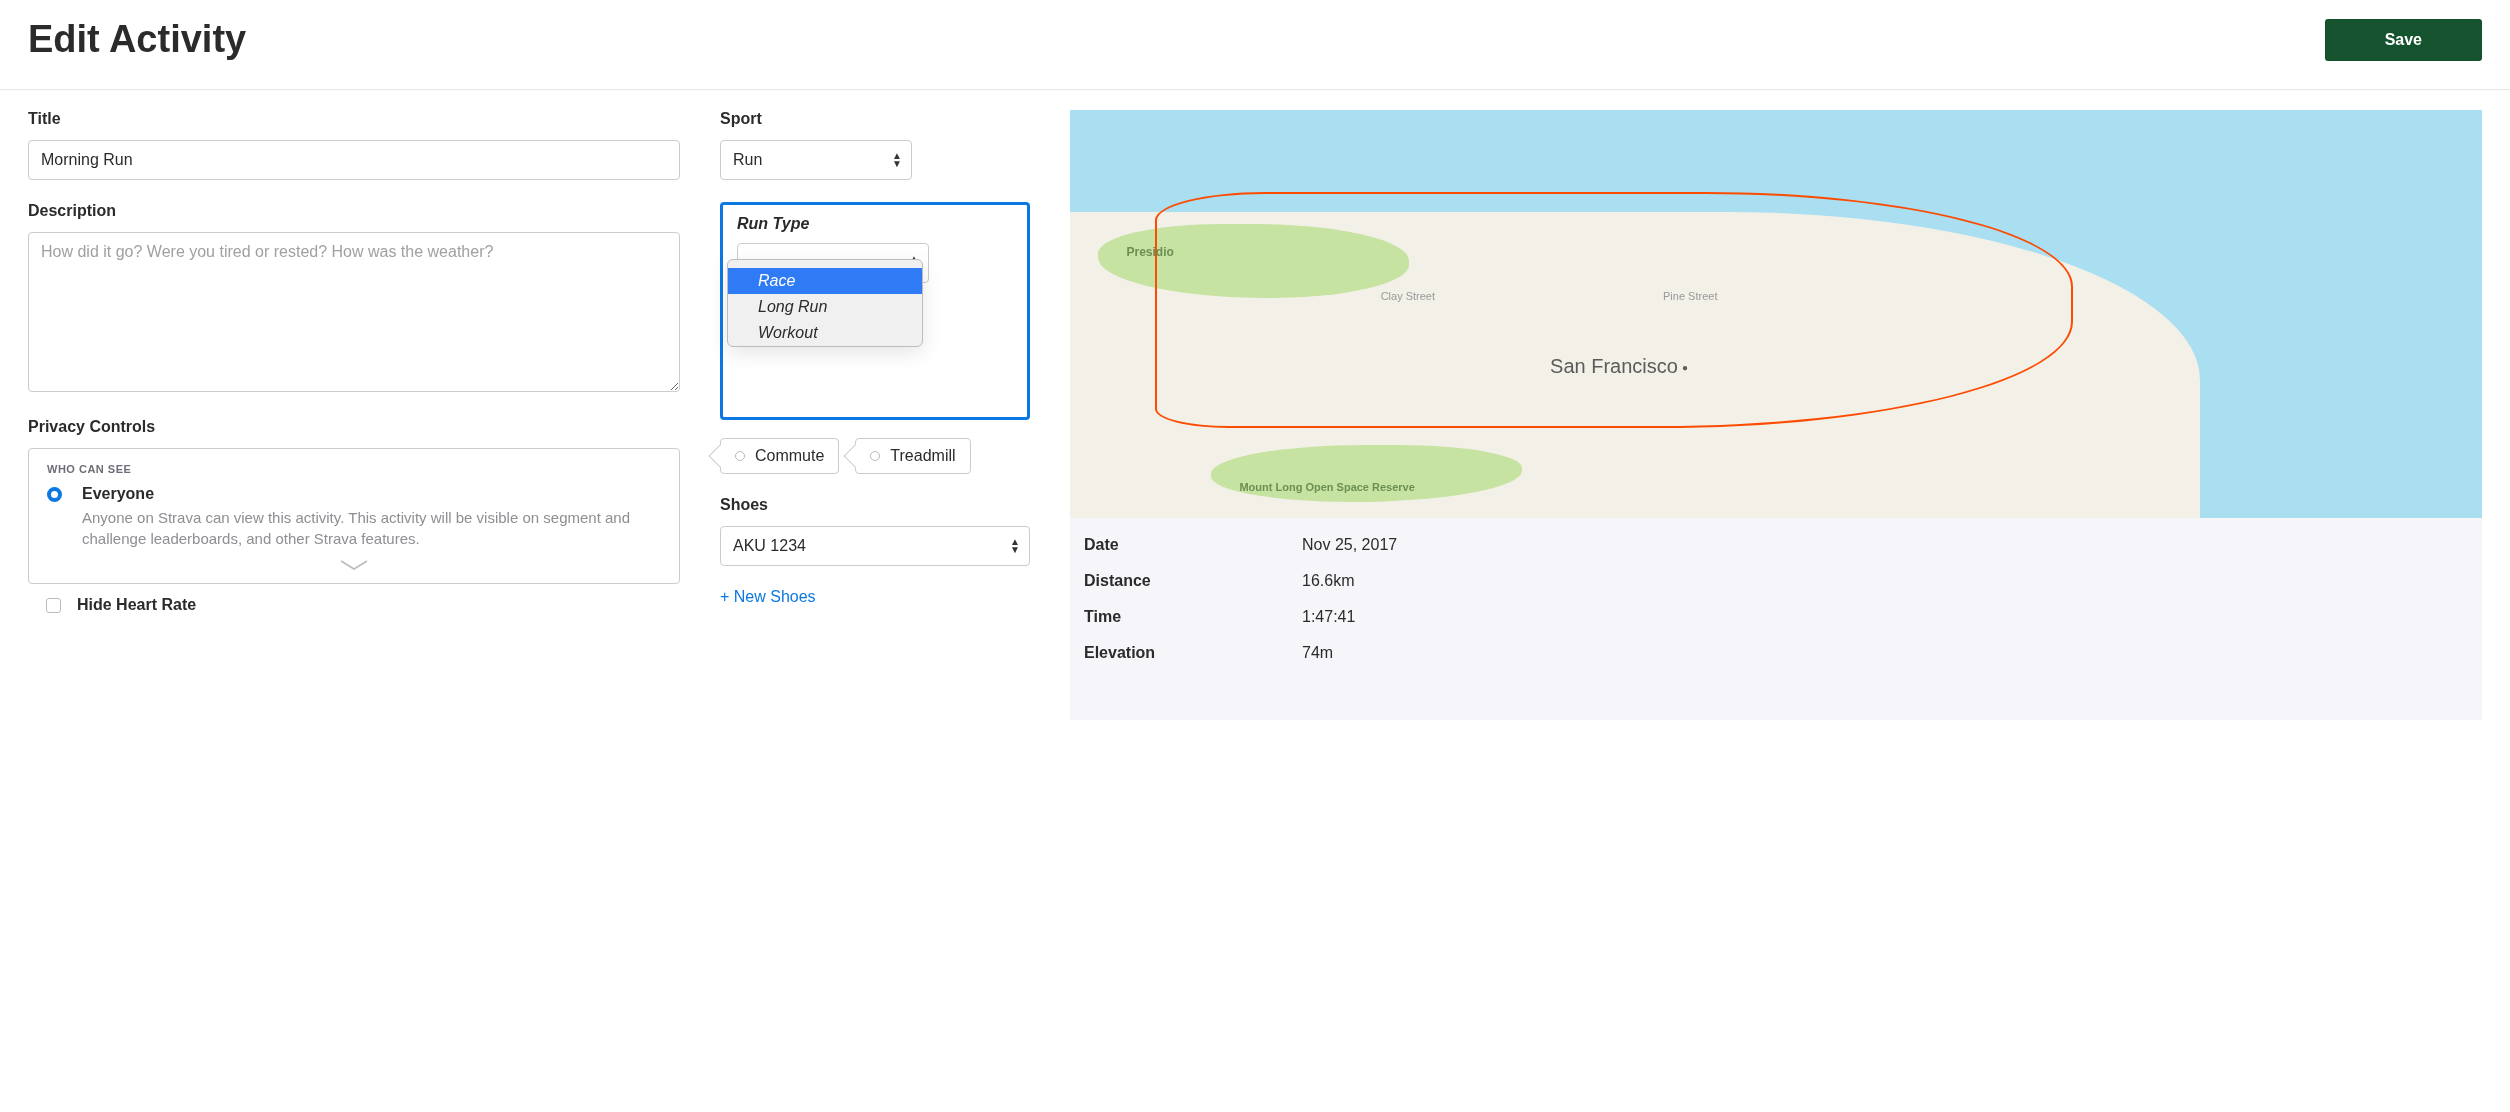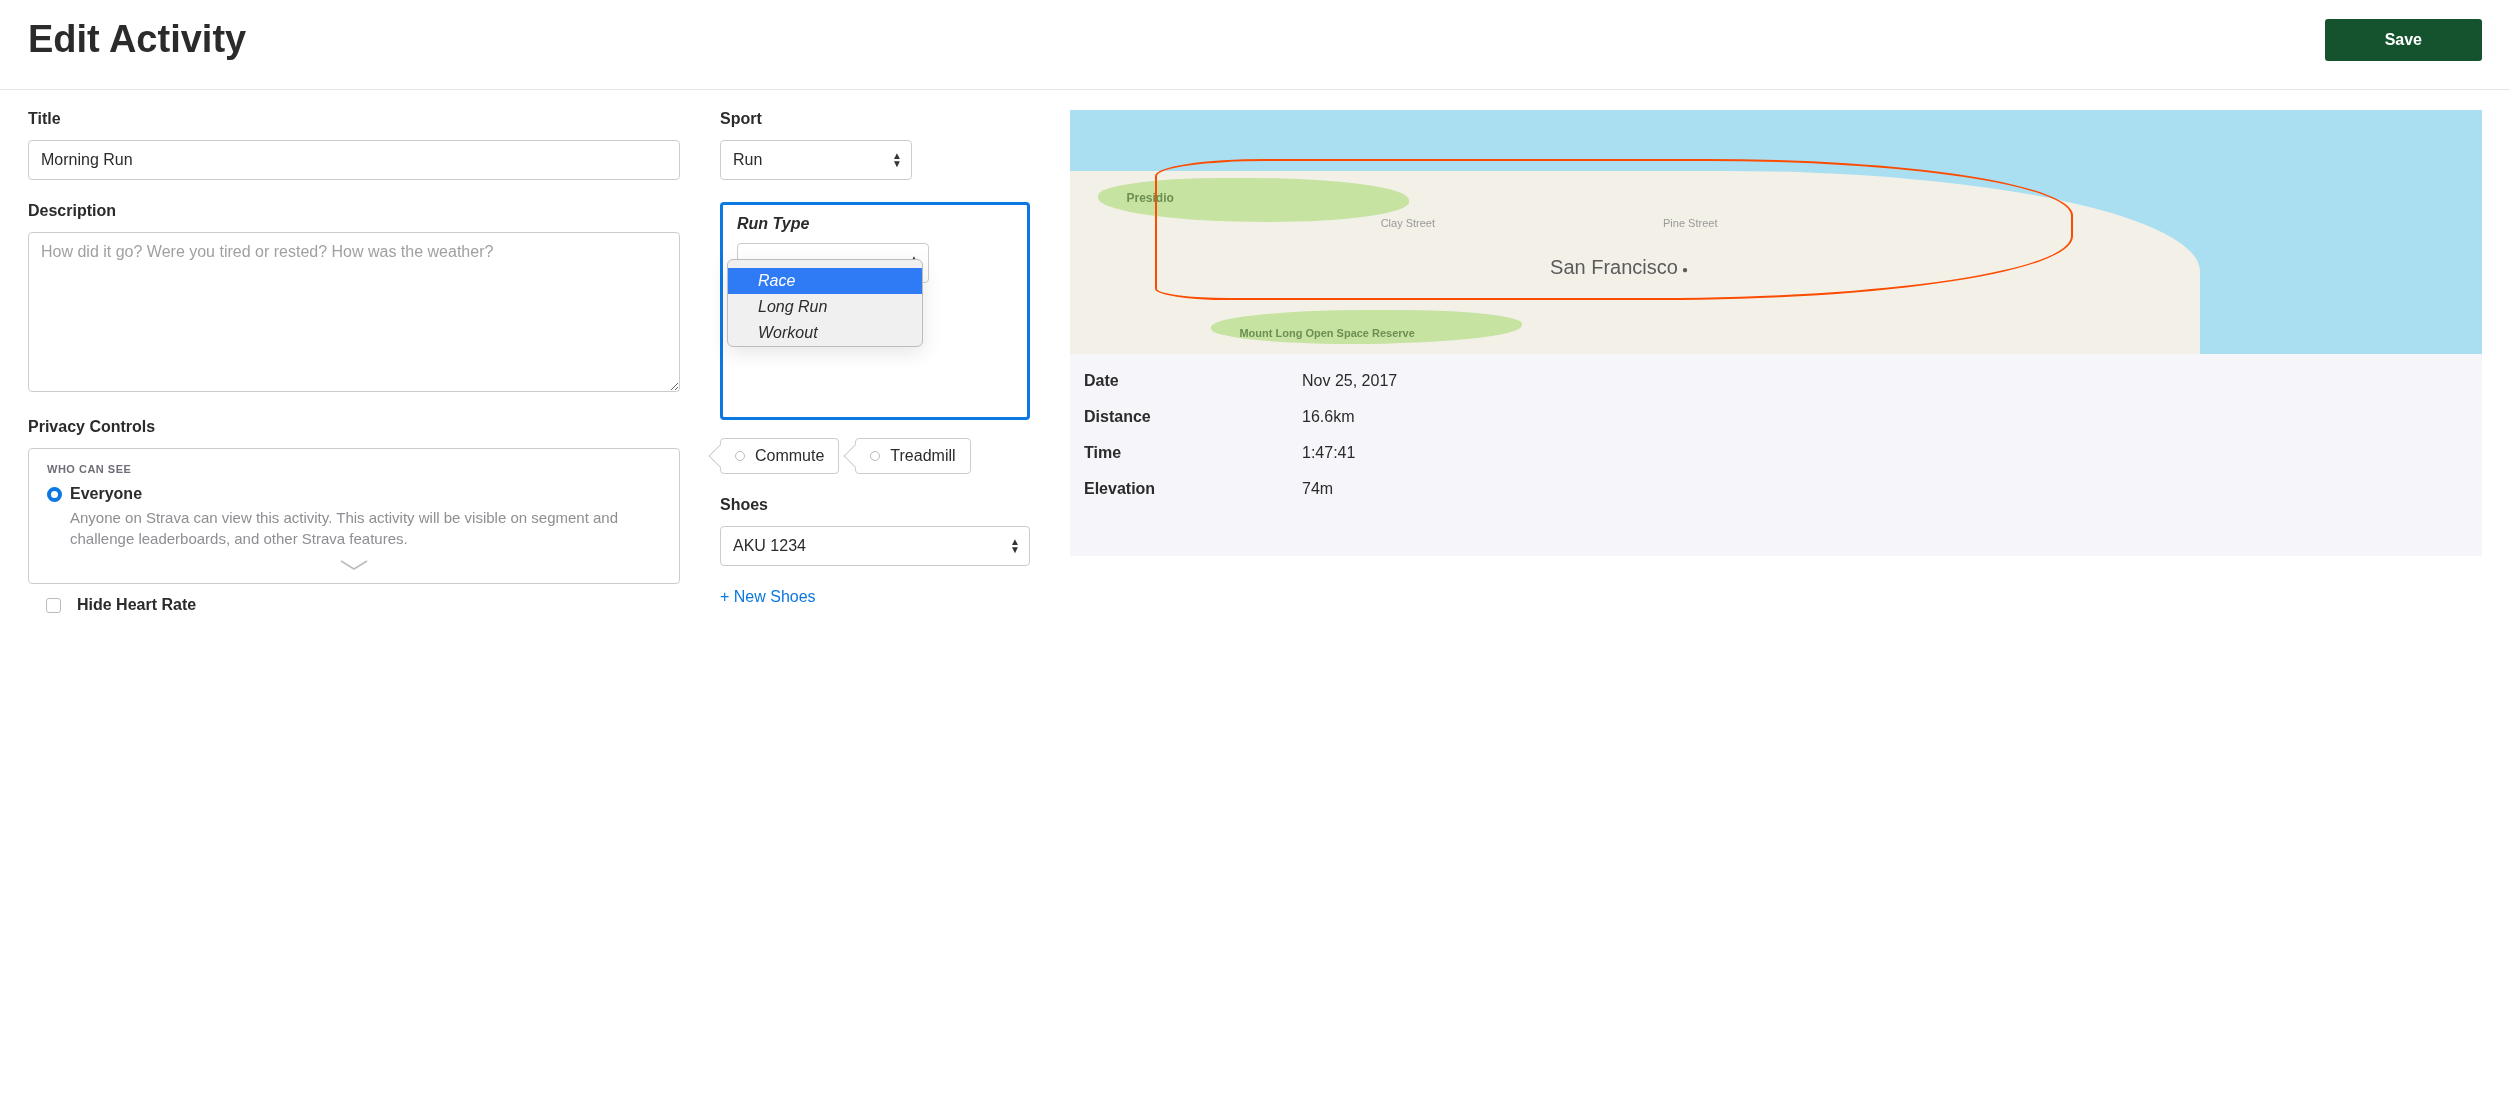--- a/index.html
+++ b/index.html
@@ -161,21 +161,21 @@
       background: #fff;
       position: relative;
       z-index: 1;
     }
 
     .privacy-box {
       border: 1px solid #ccc;
       border-radius: 4px;
       padding: 14px 18px 8px 18px;
     }
-    .privacy-row { display: flex; align-items: flex-start; gap: 8px; margin-bottom: 6px; }
+    .privacy-row { display: flex; align-items: flex-start; gap: 20px; margin-bottom: 6px; }
     .radio-dot {
       width: 15px; height: 15px; border-radius: 50%;
       border: 4px solid #0b78e3; background: #fff;
       margin-top: 2px; flex-shrink: 0;
     }
     .privacy-title { font-weight: 600; font-size: 16px; }
     .privacy-desc { font-size: 15px; color: #8e8e93; margin-top: 4px; line-height: 1.4; }
     .chevron-down-thin {
       text-align: center;
       margin-top: 8px;
@@ -183,21 +183,21 @@
     .chevron-down-thin svg { width: 30px; height: 12px; }
 
     .checkbox-row { display: flex; align-items: center; gap: 16px; margin-top: 12px; margin-left: 18px;}
     .checkbox { width: 15px; height: 15px; border: 1px solid #bbb; border-radius: 3px; background:#fff; }
     .checkbox-label { font-weight: 600; font-size: 16px; }
 
     .link { color: #0b78e3; cursor: pointer; font-size: 16px; }
 
     .map-placeholder {
       width: 100%;
-      height: 244px;
+      height: 408px;
       position: relative;
       overflow: hidden;
       background: #aadff2;
     }
     .land {
       position: absolute;
       left: 0; bottom: 0;
       width: 80%; height: 75%;
       background: #f3f0e8;
       border-top-right-radius: 42% 55%;

